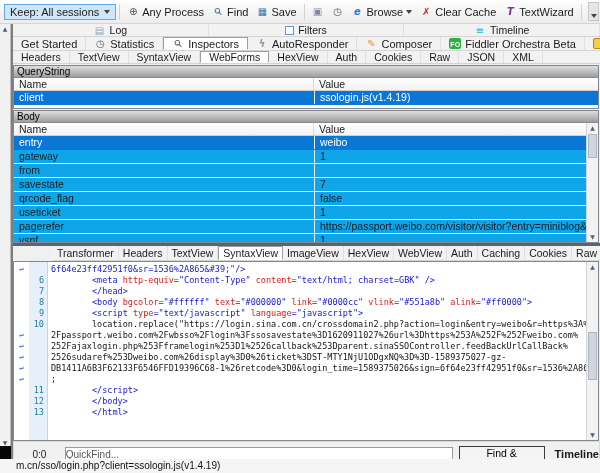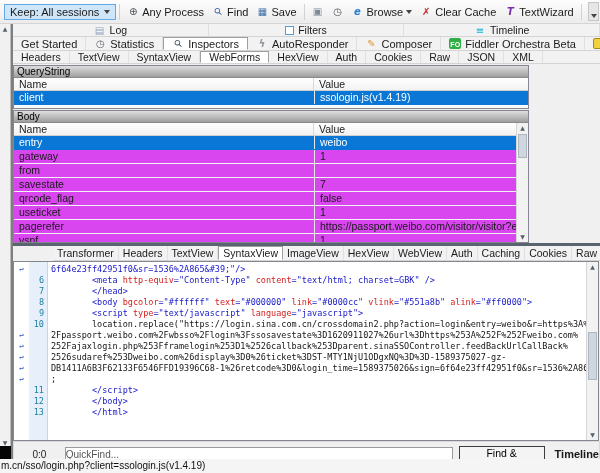--- a/index.html
+++ b/index.html
@@ -38,30 +38,30 @@
   .tab.active { background:#fff; border:1px solid #9f9f9f; border-bottom-color:#fff; position:relative; z-index:2; }
   #tabrow-top { top:0; height:13px; font-size:10.5px; }
   #tabrow-top .tab { flex:1 1 0; }
   #tabrow-main { top:13px; height:14px; }
   #tabrow-main .tab { flex:1 1 auto; }
   #tabrow-inspect { top:27px; height:13px; font-size:10.5px; }
   #tabrow-response { top:222px; height:15px; font-size:10.5px;margin-left:40px; }
   #tabrow-response .tab { flex:1 1 auto; padding:0 4px; }
 
   
-  .lvbox { position:absolute; left:0; width:516px; border:1px solid #828790; background:#fff; overflow:hidden; }
+  .lvbox { position:absolute; left:0; width:586px; border:1px solid #828790; background:#fff; overflow:hidden; }
   #qs-box { top:41px; height:44px; }
   #body-box { top:86px; height:133px; }
   .groupbar { height:12px; background:linear-gradient(#dedede,#9e9e9e); border-bottom:1px solid #8a8a8a;
     font-size:10px; line-height:11px; padding-left:3px; color:#000; }
   .lvhead { display:flex; height:13px; background:linear-gradient(#ffffff,#f2f2f2); border-bottom:1px solid #d0d0d0;
     font-size:10.5px; line-height:12px;align-items:center; }
   .lvhead .c1 { width:300px; padding-left:5px; border-right:1px solid #dadada; }
   .lvhead .c2 { flex:1; padding-left:5px; }
-  .lvrow { display:flex; height:14px; line-height:13px; font-size:10.5px; border-bottom:1px solid #f1f1f1; background:#d946ef; }
+  .lvrow { display:flex; height:14px; line-height:13px; font-size:10.5px; border-bottom:1px solid #f1f1f1; background:#0ea5e9; }
   .lvrow .c1 { width:300px; padding-left:5px; overflow:hidden; white-space:nowrap; }
   .lvrow .c2 { flex:1; padding-left:5px; border-left:1px solid #e9e9e9; overflow:hidden; white-space:nowrap; }
   .lvrow.sel { background:#0a77d6; border-bottom-color:#0a77d6; }
   .lvrow.sel .c1, .lvrow.sel .c2 { color:#fff; }
   #qs-empty { height:5px; background:#f6fafd; }
   #body-rows { position:relative; margin-right:12px; overflow:hidden; height:106px; }
   .vscroll { position:absolute; right:0; width:12px; background:#f2f2f2; border-left:1px solid #d6d6d6; }
   #body-scroll { top:12px; bottom:0; }
   .vthumb { position:absolute; left:1px; width:9px; background:#cfd6de; border:1px solid #aeb6bf; }
 
@@ -88,21 +88,21 @@
   #qf-pos { width:52px; text-align:center; font-size:10px; color:#222; }
   #qf-input { width:398px; height:14px; border:1px solid #9a9a9a; font-family:"Liberation Sans",sans-serif;
     font-size:10px; padding:0 0; color:#333; }
   #qf-input::placeholder { color:#555; }
   #qf-btn { margin-left:6px; height:16px; padding:0 7px; font-size:10.5px; background:#f4f4f4;
     border:1px solid #3c3c3c; font-family:"Liberation Sans",sans-serif; }
   #qf-readonly { margin-left:10px; font-weight:bold; font-size:11px; }
 
   
   #statusbar { position:absolute; left:0; bottom:0; width:600px; height:14px; background:#f5f5f5;
-    font-size:10px; line-height:13px; color:#111; padding-left:1px; white-space:nowrap; overflow:hidden; }
+    font-size:10px; line-height:13px; color:#111; padding-left:16px; white-space:nowrap; overflow:hidden; }
 </style>
 </head>
 <body>
 
 <div id="app">
 
   <div id="toolbar">
     <div id="keep-btn" class="tbtn">
       <span>Keep: All sessions</span>
       <span class="caret"></span>

